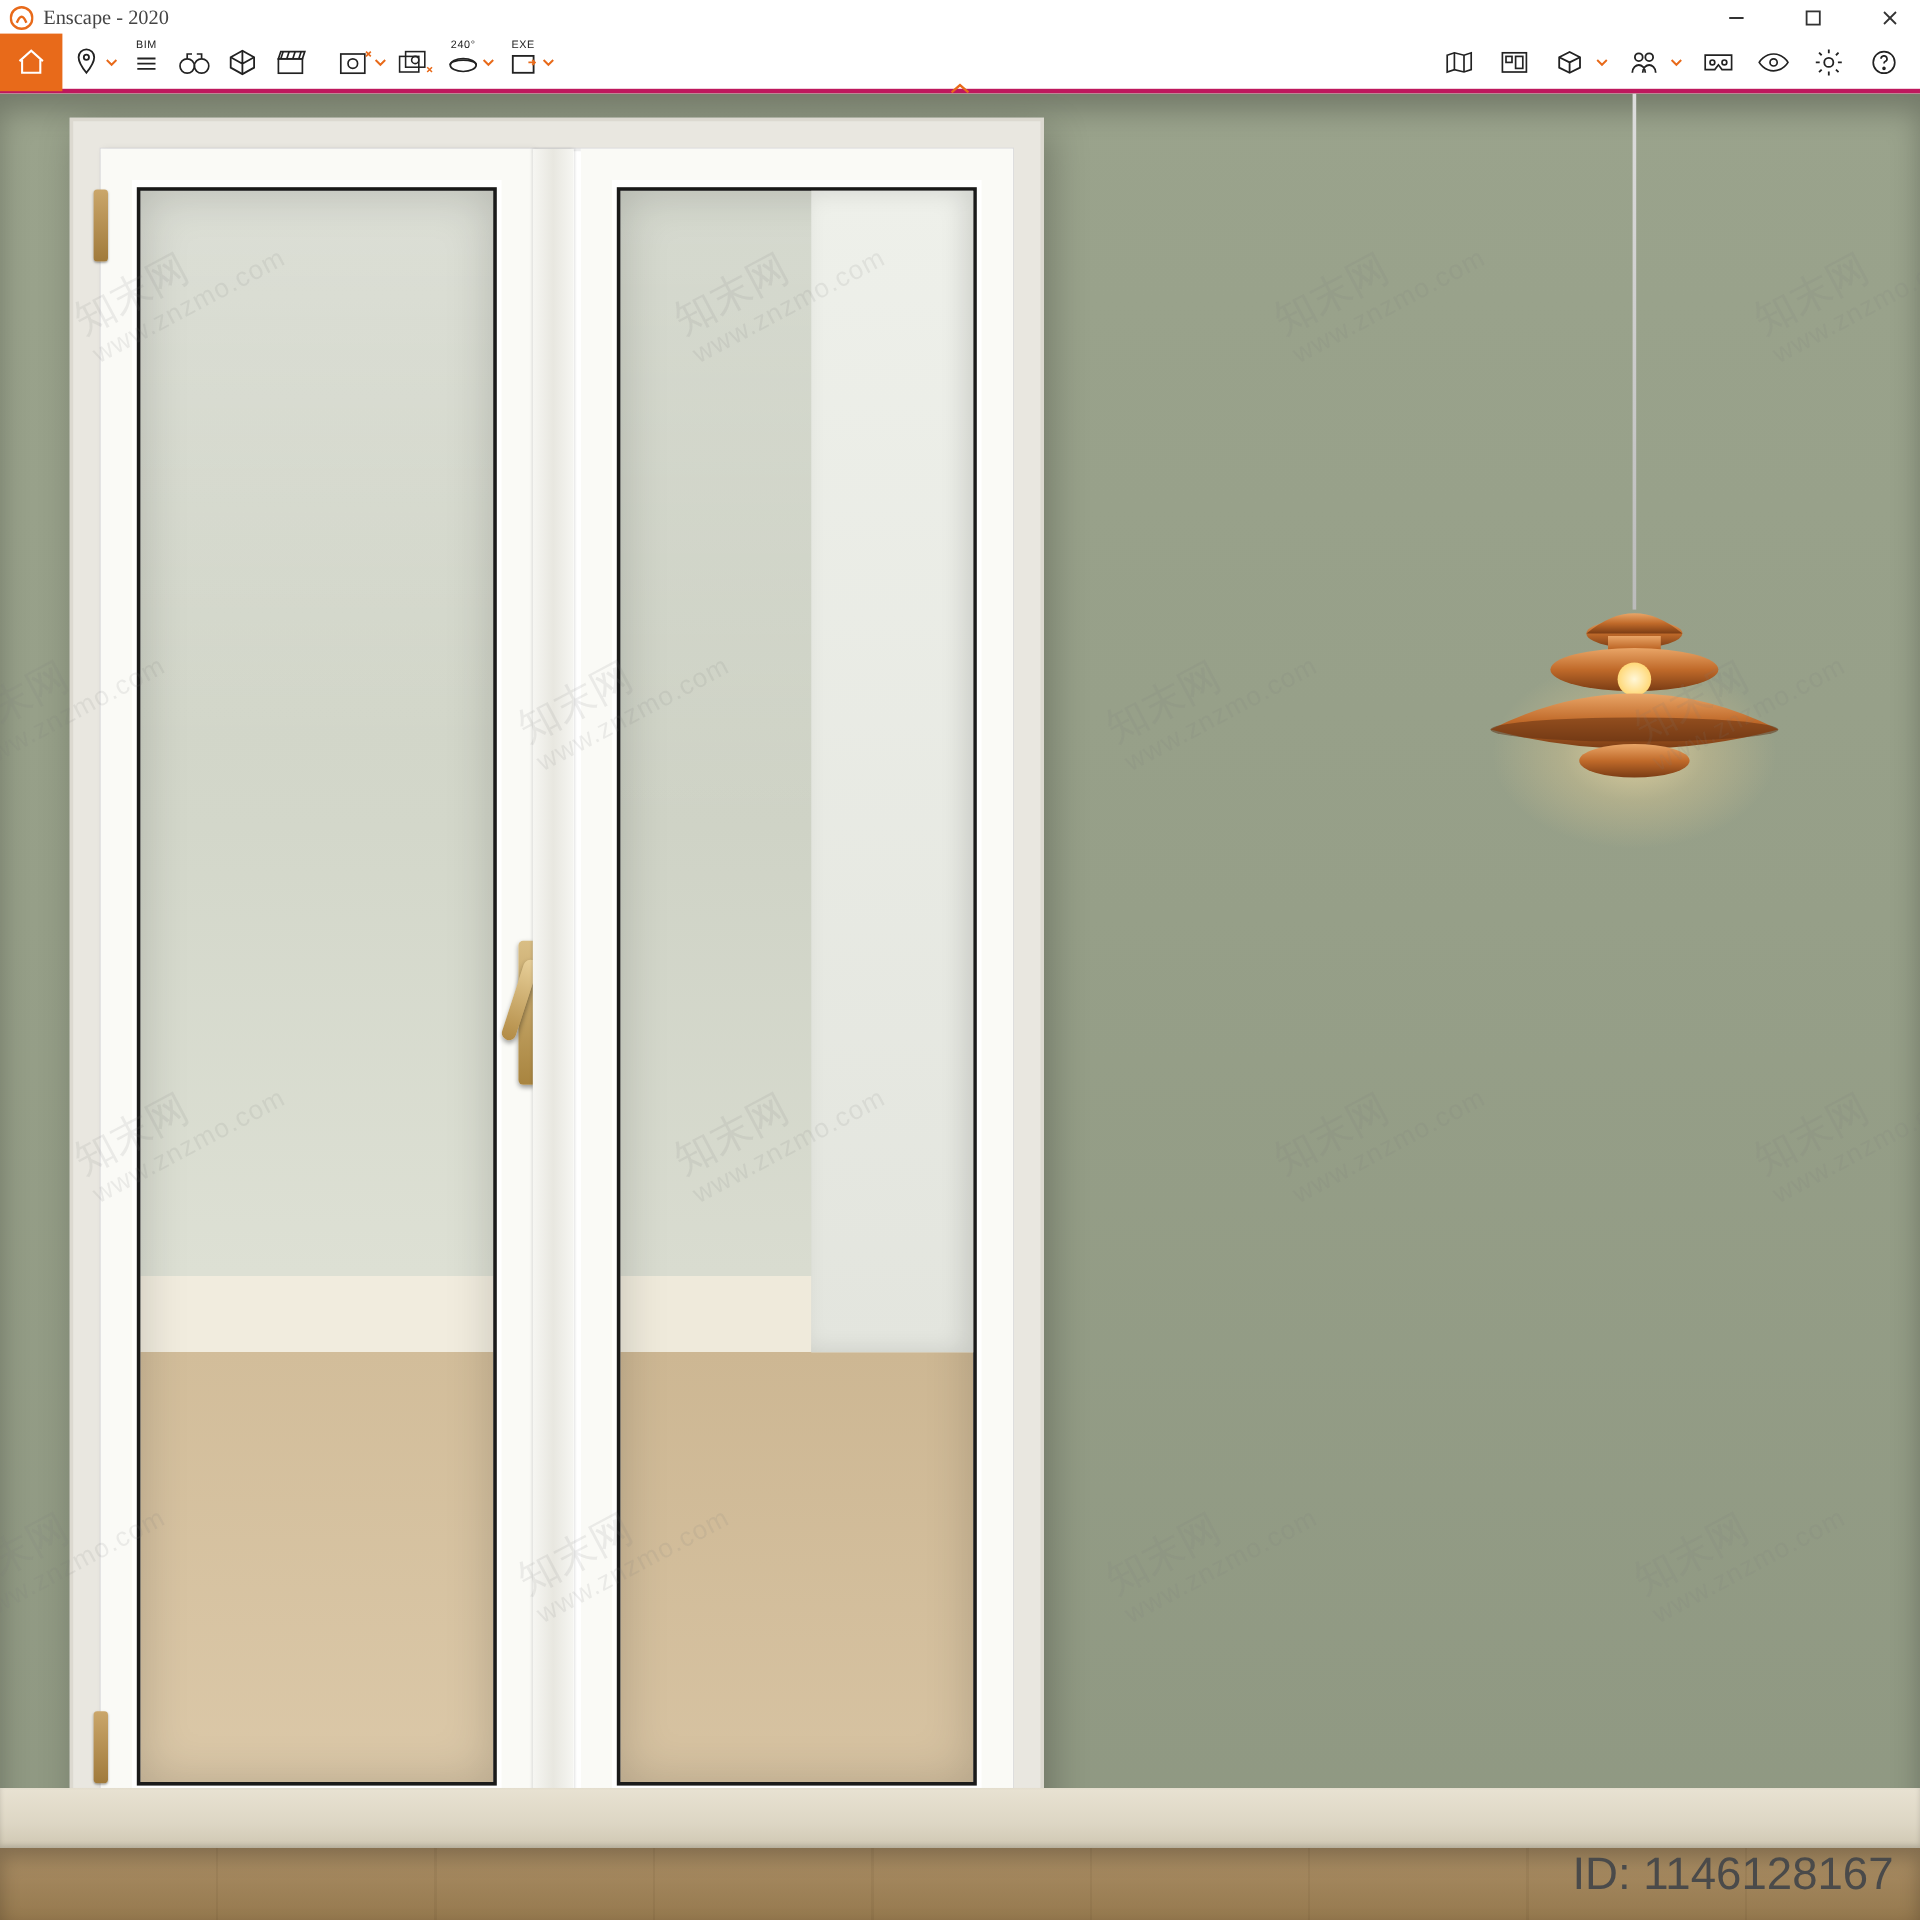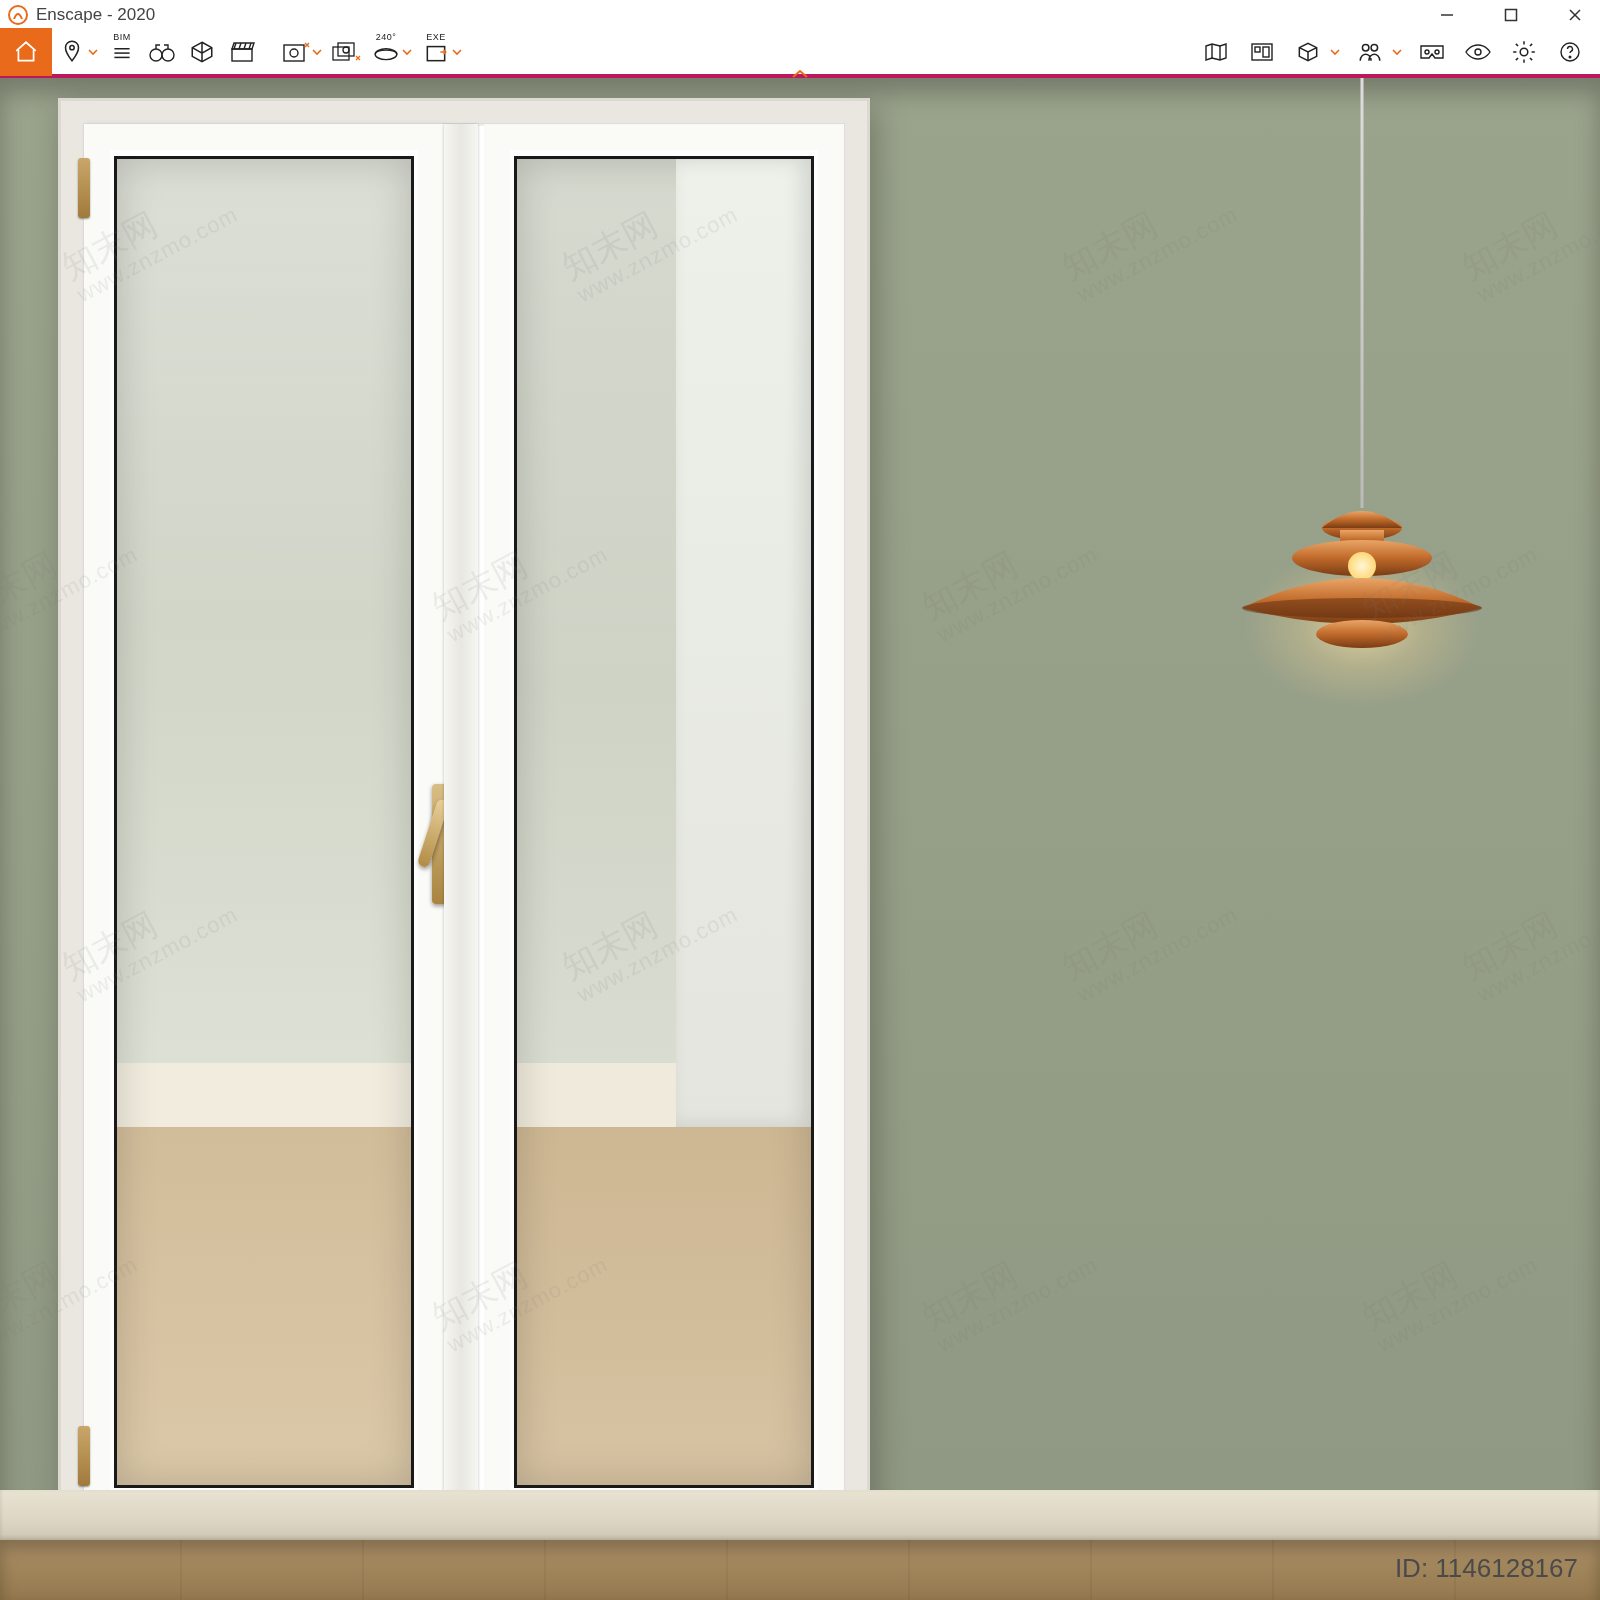--- a/index.html
+++ b/index.html
@@ -12,21 +12,21 @@
     display: flex;
     align-items: center;
     padding: 0 6px 0 8px;
     font-size: 17px;
     color: #444;
   }
   .title-bar .logo {
     width: 20px; height: 20px; margin-right: 8px;
     display: inline-flex; align-items: center; justify-content: center;
   }
-  .title-bar .title-text { flex: 0 0 auto; }
+  .title-bar .title-text { flex: 0 0 auto; font-family: Liberation Serif, serif; }
   .title-bar .spacer { flex: 1 1 auto; }
   .win-btns { display: flex; gap: 26px; align-items: center; }
   .win-btn { width: 38px; height: 28px; display:flex; align-items:center; justify-content:center; color:#333; }
   .win-btn svg { stroke: #333; }
 
   
   .toolbar {
     height: 48px;
     background: #fff;
     border-bottom: 4px solid #be185d;
@@ -183,21 +183,21 @@
   }
   .wm{ position:absolute; transform:rotate(-28deg); white-space:nowrap; line-height:1.1;}
   .wm .u{ font-size:22px; display:block; letter-spacing:1px;}
 
   
   .br-overlay{
     position:absolute; right:22px; bottom:16px; text-align:right;
     color:#333;
   }
   .br-overlay .brand{ font-size:56px; font-weight:300; color:#3a3a3a; letter-spacing:2px;}
-  .br-overlay .id{ font-size:26px; color:#4a4a4a; margin-top:4px;text-align:center;}
+  .br-overlay .id{ font-size:38px; color:#4a4a4a; margin-top:4px;text-align:center;}
 
   
   .viewport::before{
     content:""; position:absolute; inset:0;
     box-shadow: inset 0 14px 24px rgba(0,0,0,.25);
     pointer-events:none;
   }
 </style>
 </head>
 <body>

